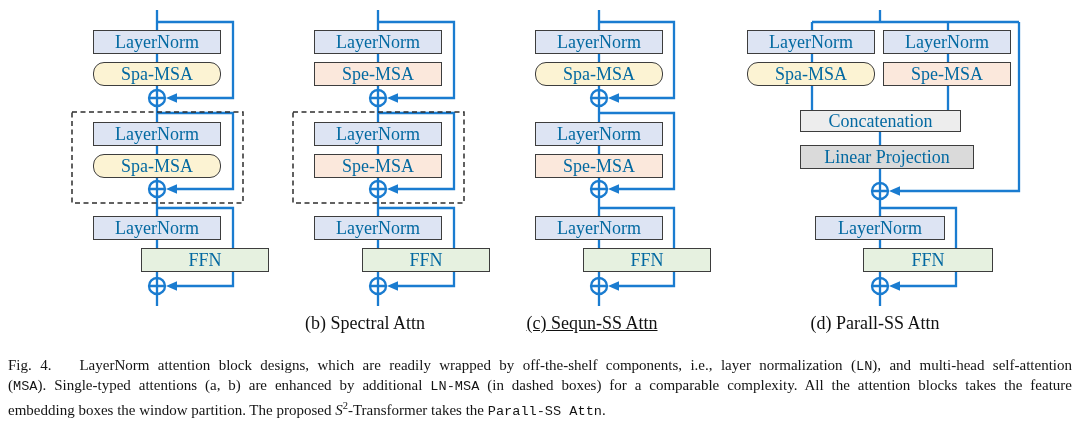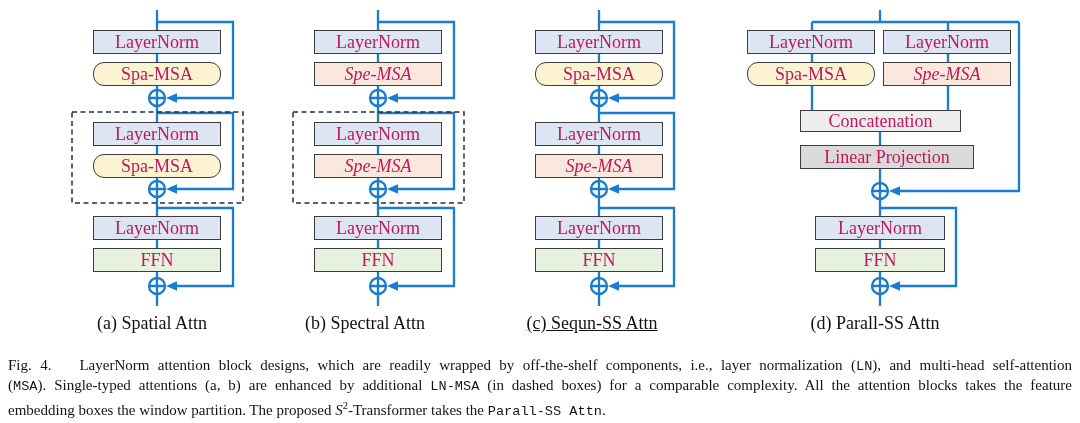--- a/index.html
+++ b/index.html
@@ -2,26 +2,26 @@
 <html><head>
 <meta charset="utf-8">
 <style>
   html,body{margin:0;padding:0;background:#ffffff;}
   #page{position:relative;width:1080px;height:423px;background:#fff;overflow:hidden;
         font-family:"Liberation Serif",serif;}
   #figure{position:absolute;left:0;top:0;width:1080px;height:345px;}
   #lines{position:absolute;left:0;top:0;}
   .blk{position:absolute;box-sizing:border-box;border:1.6px solid #3d3d3d;
        display:flex;align-items:center;justify-content:center;
-       font-size:18px;color:#be185d;line-height:1;white-space:nowrap;}
+       font-size:18px;color:#0369a1;line-height:1;white-space:nowrap;}
   .w128{width:128px;height:24px;}
   .fill-ln{background:#dde4f3;}
   .fill-spa{background:#fcf3d3;border-radius:11px;}
-  .fill-spe{background:#fbe8dc;font-style:italic;}
-  .fill-ffn{background:#e6f1e0;}
+  .fill-spe{background:#fbe8dc;}
+  .fill-ffn{background:#e6f1e0;margin-left:48px;}
   .fill-concat{background:#ededed;}
   .fill-proj{background:#dadada;}
   .diag-label{position:absolute;top:313px;transform:translateX(-50%);
        font-size:18px;color:#111;white-space:nowrap;}
   #caption{position:absolute;left:8px;top:356px;width:1064px;color:#141414;
        font-size:15px;line-height:19px;}
   .cap-line{text-align:justify;}
   .cap-just{text-align-last:justify;}
   .cap-mono{font-family:"Liberation Mono",monospace;font-size:13.6px;}
   .fig-label{margin-right:28px;}
@@ -124,21 +124,20 @@
 
     <div class="blk w128 fill-ln" style="left:747px;top:30px;">LayerNorm</div>
     <div class="blk w128 fill-ln" style="left:883px;top:30px;">LayerNorm</div>
     <div class="blk w128 fill-spa" style="left:747px;top:62px;">Spa-MSA</div>
     <div class="blk w128 fill-spe" style="left:883px;top:62px;">Spe-MSA</div>
     <div class="blk fill-concat" style="left:800px;top:110px;width:161px;height:22px;">Concatenation</div>
     <div class="blk fill-proj" style="left:800px;top:145px;width:174px;height:24px;">Linear Projection</div>
     <div class="blk fill-ln" style="left:815px;top:216px;width:130px;height:24px;">LayerNorm</div>
     <div class="blk fill-ffn" style="left:815px;top:248px;width:130px;height:24px;">FFN</div>
 
-    <div class="diag-label" style="left:152px;">(a) Spatial Attn</div>
     <div class="diag-label" style="left:365px;">(b) Spectral Attn</div>
     <div class="diag-label" style="left:592px;text-decoration:underline;">(c) Sequn-SS Attn</div>
     <div class="diag-label" style="left:875px;">(d) Parall-SS Attn</div>
   </div>
 
   <div id="caption">
     <div class="cap-line cap-just">
       <span class="fig-label">Fig. 4.</span><span>LayerNorm attention block designs, which are readily wrapped by off-the-shelf components, i.e., layer normalization (</span><span class="cap-mono">LN</span><span>), and multi-head self-attention</span>
     </div>
     <div class="cap-line cap-just">

